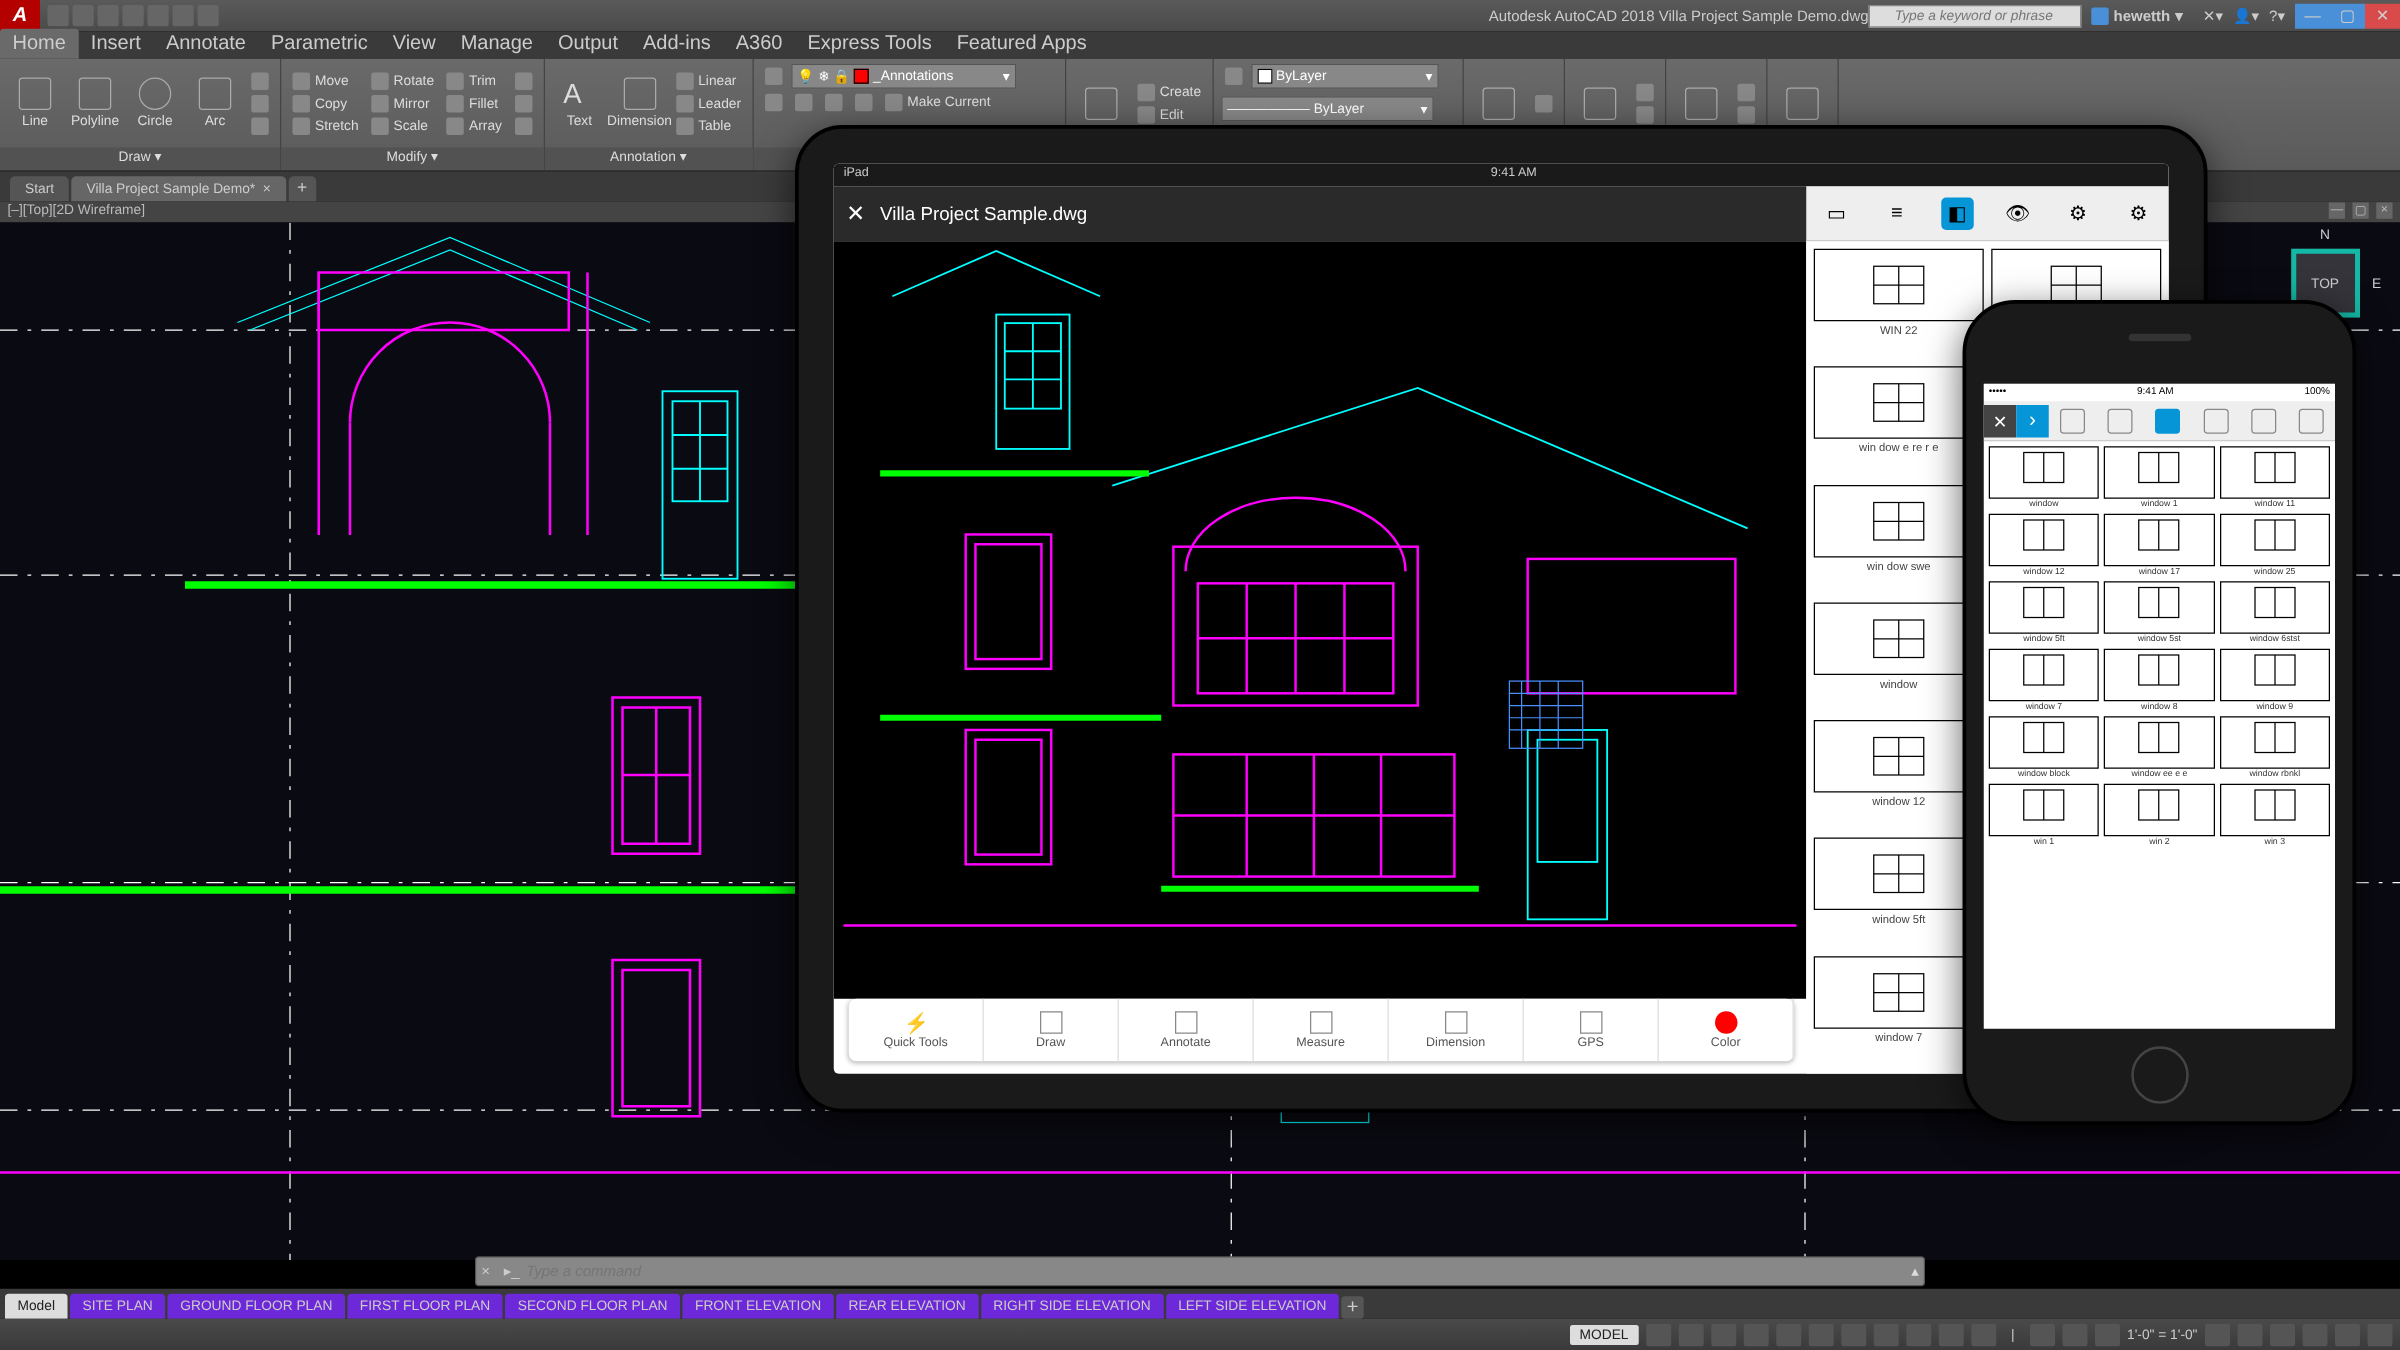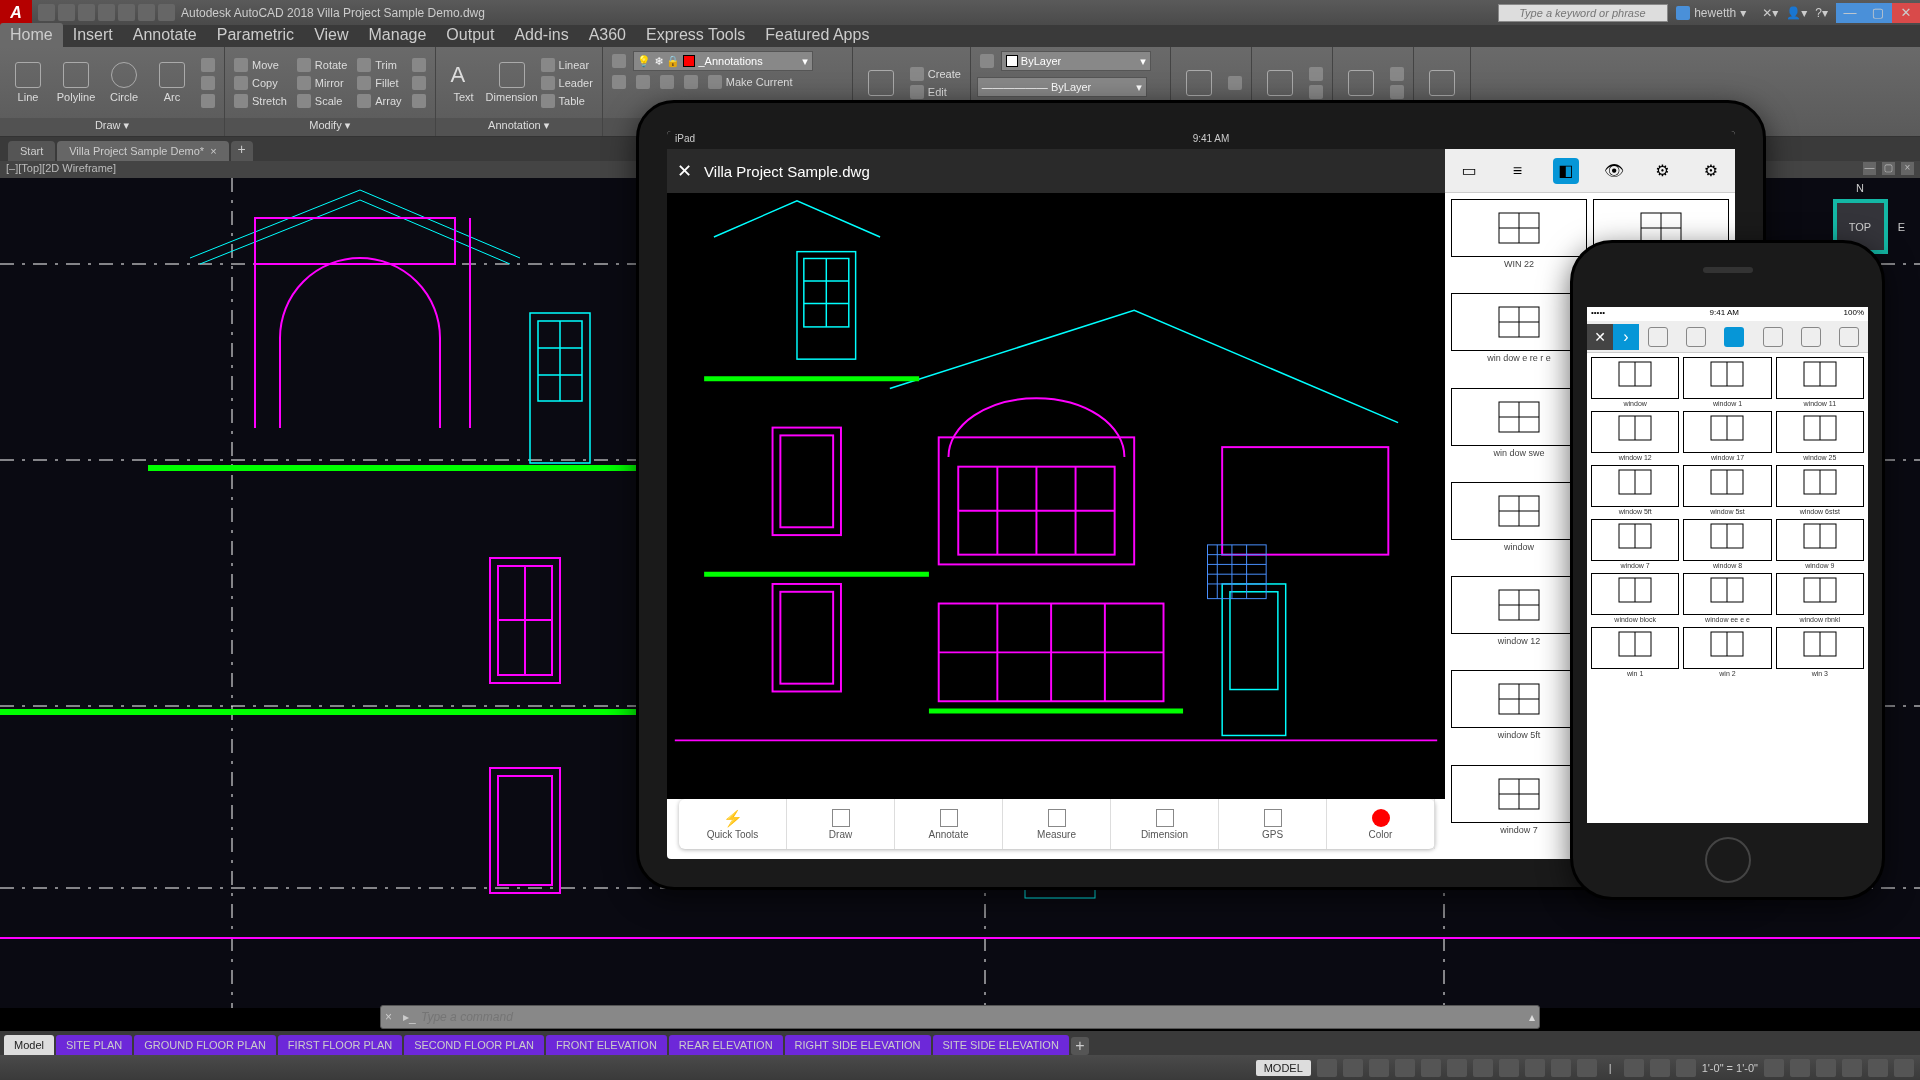--- a/index.html
+++ b/index.html
@@ -3,23 +3,23 @@
 <meta charset="utf-8">
 <style>
 * { margin:0; padding:0; box-sizing:border-box; font-family:"Segoe UI",Arial,sans-serif; }
 body { width:1920px; height:1080px; background:#000; overflow:hidden; position:relative; }
 
 
 .titlebar { height:25px; background:linear-gradient(#5a5a5a,#4a4a4a); display:flex; align-items:center; color:#ccc; font-size:12px; }
 .titlebar .logo { width:32px; height:25px; background:#b50000; color:#fff; font-weight:bold; font-size:16px; display:flex; align-items:center; justify-content:center; font-style:italic; }
 .titlebar .qat { display:flex; gap:3px; padding:0 6px; }
 .titlebar .qat div { width:17px; height:17px; background:#666; border-radius:2px; }
-.titlebar .title { flex:1; text-align:left; }
+.titlebar .title { flex:1; text-align:right; }
 .titlebar .search { width:170px; height:18px; background:#ddd; border:1px solid #888; font-size:11px; padding:0 20px; color:#555; font-style:italic; }
-.titlebar .user { padding:0 8px; display:flex; align-items:center; gap:4px; }
+.titlebar .user { padding:0 8px; display:flex; align-items:center; gap:4px;font-weight:bold; }
 .titlebar .user .av { width:14px; height:14px; background:#4a90d9; border-radius:2px; }
 .titlebar .icons { display:flex; gap:8px; padding:0 8px; }
 .titlebar .winbtns { display:flex; }
 .titlebar .winbtns div { width:28px; height:20px; display:flex; align-items:center; justify-content:center; font-size:13px; }
 .titlebar .winbtns .min{ background:#4a90d9;} .titlebar .winbtns .max{ background:#4a90d9;} .titlebar .winbtns .cls{ background:#d94a4a;}
 
 
 .menutabs { height:22px; background:#3a3a3a; display:flex; align-items:flex-end; font-size:16px; color:#ccc; }
 .menutabs .tab { padding:3px 10px; cursor:pointer; }
 .menutabs .tab.active { background:#6a6a6a; border-radius:3px 3px 0 0; }
@@ -492,21 +492,21 @@
 
 <div class="layouts">
   <div class="lt active">Model</div>
   <div class="lt">SITE PLAN</div>
   <div class="lt">GROUND FLOOR PLAN</div>
   <div class="lt">FIRST FLOOR PLAN</div>
   <div class="lt">SECOND FLOOR PLAN</div>
   <div class="lt">FRONT  ELEVATION</div>
   <div class="lt">REAR  ELEVATION</div>
   <div class="lt">RIGHT SIDE ELEVATION</div>
-  <div class="lt">SITE SIDE  ELEVATION</div>
+  <div class="lt">LEFT SIDE  ELEVATION</div>
   <div class="plus">+</div>
 </div>
 
 <div class="status">
   <div class="lbl">MODEL</div>
   <div class="btn"></div>
   <div class="btn"></div>
   <div class="btn"></div>
   <div class="btn"></div>
   <div class="btn"></div>

